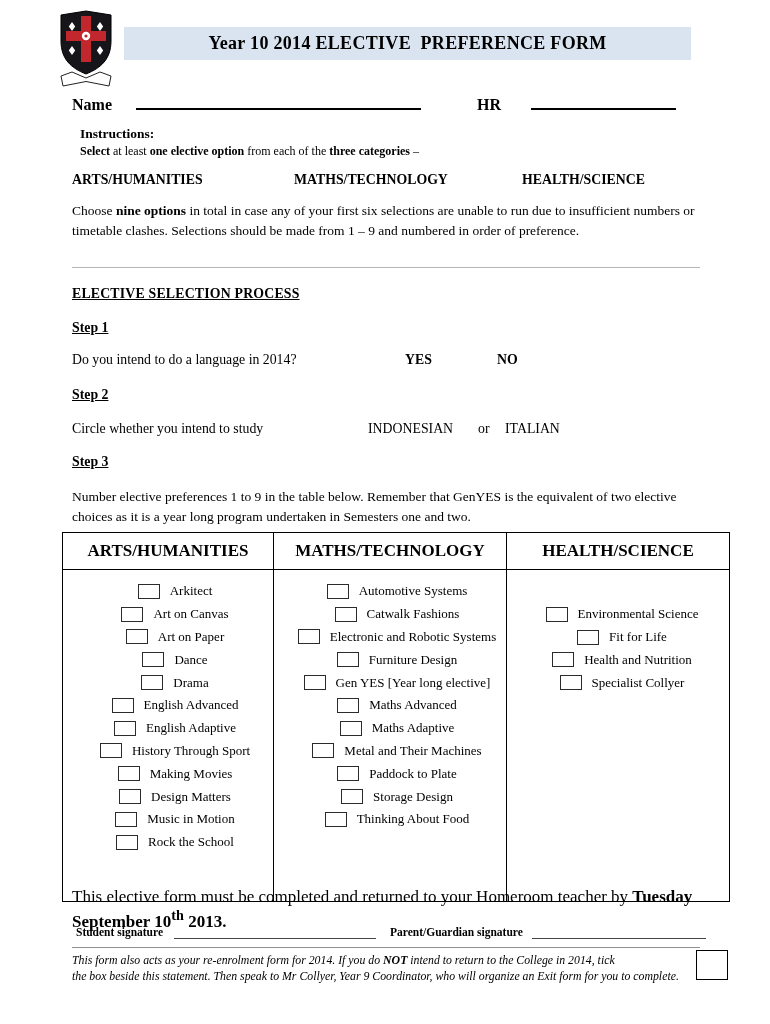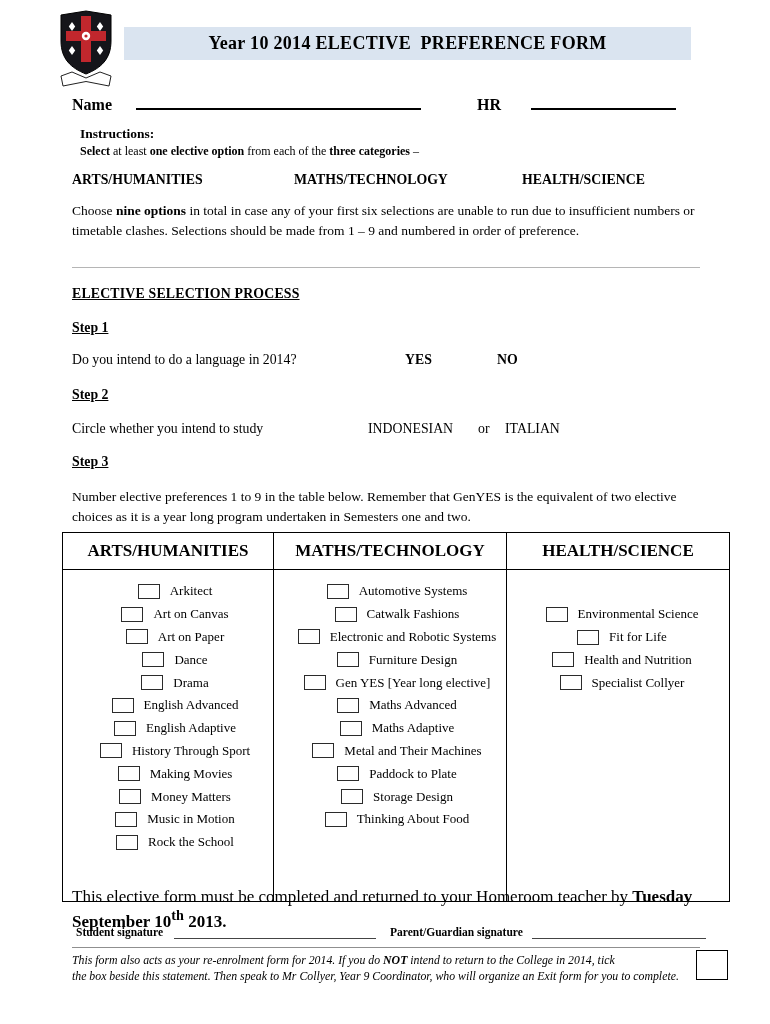--- a/index.html
+++ b/index.html
@@ -190,21 +190,21 @@
         <div class="opt">
               <span class="cb"></span>
               <span>History Through Sport</span>
             </div>
         <div class="opt">
               <span class="cb"></span>
               <span>Making Movies</span>
             </div>
         <div class="opt">
               <span class="cb"></span>
-              <span>Money Matters</span>
+              <span>Design Matters</span>
             </div>
         <div class="opt">
               <span class="cb"></span>
               <span>Music in Motion</span>
             </div>
         <div class="opt">
               <span class="cb"></span>
               <span>Rock the School</span>
             </div>
       </td>

